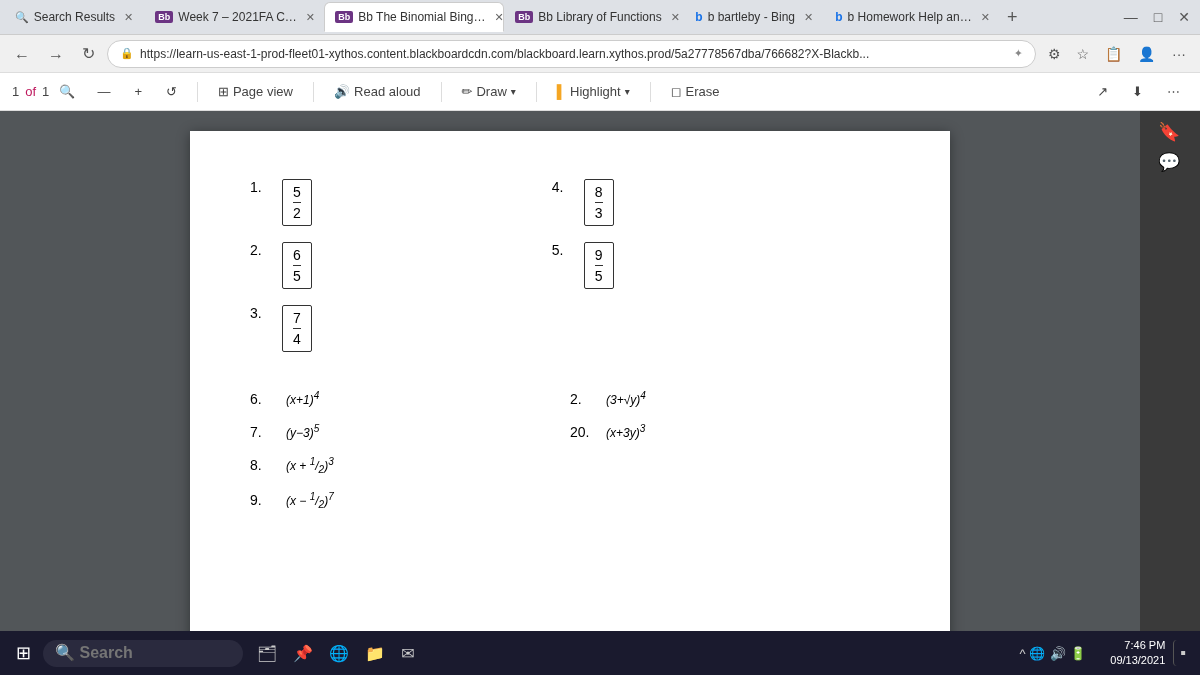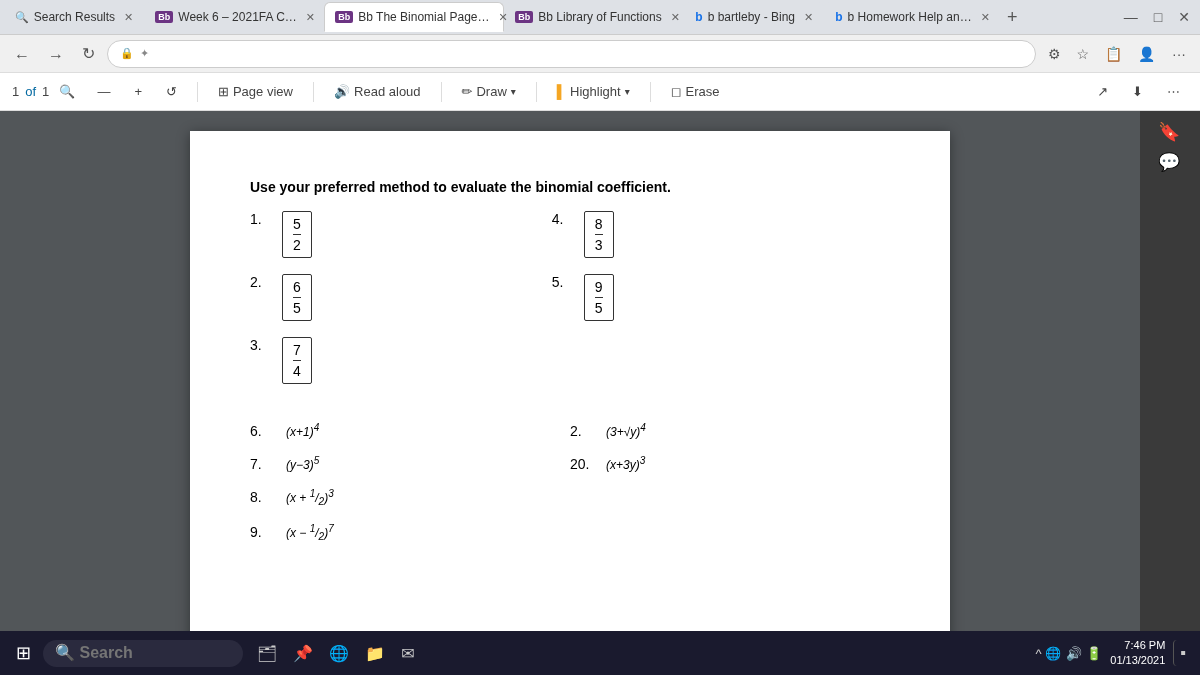--- a/index.html
+++ b/index.html
@@ -41,21 +41,21 @@
     .addr-icon { font-size: 11px; color: #888; }
     .toolbar-icons { display: flex; gap: 4px; }
     .toolbar-btn { background: none; border: none; cursor: pointer; color: #555; font-size: 14px; padding: 4px 6px; border-radius: 4px; }
 
     
     .pdf-toolbar {
       display: flex; align-items: center; height: 38px; background: #fff;
       border-bottom: 1px solid #ddd; padding: 0 12px; gap: 8px; font-size: 13px; color: #444;
     }
     .pdf-page-info { display: flex; align-items: center; gap: 4px; }
-    .pdf-sep { color: #0369a1; margin: 8px 2px; }
+    .pdf-sep { color: #be185d; margin: 8px 2px; }
     .pdf-tool-btn {
       display: flex; align-items: center; gap: 4px; background: none; border: none;
       cursor: pointer; color: #444; font-size: 13px; padding: 4px 8px; border-radius: 4px;
     }
     .pdf-divider { width: 1px; height: 20px; background: #ddd; margin: 0 4px; }
     .highlight-btn { display: flex; align-items: center; gap: 4px; }
     .highlight-yellow { color: #f5a623; }
     .chevron { font-size: 10px; }
 
     
@@ -90,21 +90,21 @@
     
     .taskbar {
       height: 44px; background: #1a1a2e; display: flex; align-items: center;
       padding: 0 8px; gap: 4px;
     }
     .taskbar-start { background: none; border: none; color: #fff; font-size: 18px; cursor: pointer; padding: 4px 8px; }
     .taskbar-search { background: #2a2a3e; border: none; border-radius: 16px; height: 27px; padding: 0 12px; color: #aaa; font-size: 16px; width: 200px; cursor: pointer; font-weight: bold; }
     .taskbar-icons { display: flex; gap: 4px; margin: 0 4px; }
     .taskbar-icon { background: none; border: none; color: #ccc; font-size: 16px; cursor: pointer; padding: 4px 6px; border-radius: 4px; }
     .taskbar-right { margin-left: auto; display: flex; align-items: center; gap: 8px; color: #fff; font-size: 11px; }
-    .taskbar-time { text-align: right; line-height: 1.4; }
+    .taskbar-time { text-align: right; line-height: 1.4; margin-left: 16px; }
 
     
     .sys-tray { display: flex; align-items: center; gap: 4px; }
     .tray-icon { font-size: 13px; color: #ccc; cursor: pointer; }
 
     
     .pdf-viewer::-webkit-scrollbar { width: 8px; }
     .pdf-viewer::-webkit-scrollbar-track { background: #525659; }
     .pdf-viewer::-webkit-scrollbar-thumb { background: #888; border-radius: 4px; }
   </style>
@@ -116,27 +116,27 @@
   <div class="tab-bar">
 
     <div class="tab">
       <span class="tab-favicon">🔍</span>
       <span>Search Results</span>
       <span class="tab-close">✕</span>
     </div>
 
     <div class="tab">
       <span class="tab-favicon" style="background:#6c3483;color:#fff;padding:1px 3px;border-radius:2px;font-size:9px;font-weight:bold;">Bb</span>
-      <span>Week 6 – 2021FA C…</span>
+      <span>Week 7 – 2021FA C…</span>
       <span class="tab-close">✕</span>
     </div>
 
     <div class="tab active">
       <span class="tab-favicon" style="background:#6c3483;color:#fff;padding:1px 3px;border-radius:2px;font-size:9px;font-weight:bold;">Bb</span>
-      <span>Bb The Binomial Page…</span>
+      <span>Bb The Binomial Bing…</span>
       <span class="tab-close">✕</span>
     </div>
 
     <div class="tab">
       <span class="tab-favicon" style="background:#6c3483;color:#fff;padding:1px 3px;border-radius:2px;font-size:9px;font-weight:bold;">Bb</span>
       <span>Bb Library of Functions</span>
       <span class="tab-close">✕</span>
     </div>
 
     <div class="tab">
@@ -159,20 +159,21 @@
       <span style="font-size:14px;color:#555;cursor:pointer;padding:0 6px;">✕</span>
     </div>
   </div>
 
   <div class="address-bar-row">
     <button class="nav-btn">←</button>
     <button class="nav-btn">→</button>
     <button class="nav-btn">↻</button>
     <div class="address-box">
       <span class="addr-icon">🔒</span>
+      <span class="address-text">https://learn-us-east-1-prod-fleet01-xythos.content.blackboardcdn.com/blackboard.learn.xythos.prod/5a27778567dba/766682?X-Blackb...</span>
       <span class="addr-icon">✦</span>
     </div>
     <div class="toolbar-icons">
       <button class="toolbar-btn">⚙</button>
       <button class="toolbar-btn">☆</button>
       <button class="toolbar-btn">📋</button>
       <button class="toolbar-btn">👤</button>
       <button class="toolbar-btn">···</button>
     </div>
   </div>
@@ -225,21 +226,20 @@
     <button class="pdf-tool-btn">⬇</button>
     <button class="pdf-tool-btn">⋯</button>
   </div>
 
   <div class="main-area" style="height: calc(675px - 35px - 38px - 38px - 44px);">
 
     <div class="pdf-viewer">
       <div class="pdf-page">
 
 
-        <div class="section-title">Use your preferred method to evaluate the binomial coefficient.</div>
 
         <div style="display: flex; gap: 40px; margin-bottom: 20px;">
 
           <div>
 
             <div class="problem" style="margin-bottom: 16px;">
               <span class="problem-num">1.</span>
               <div class="fraction">
                 <div class="frac-top">5</div>
                 <div class="frac-bot">2</div>
@@ -341,19 +341,19 @@
     </div>
     <div class="taskbar-right">
       <div class="sys-tray">
         <span class="tray-icon">^</span>
         <span class="tray-icon">🌐</span>
         <span class="tray-icon">🔊</span>
         <span class="tray-icon">🔋</span>
       </div>
       <div class="taskbar-time">
         <div>7:46 PM</div>
-        <div>01/13/2021</div>
+        <div>09/13/2021</div>
       </div>
       <button class="taskbar-icon" style="border-left:1px solid #555;padding-left:6px;">▪</button>
     </div>
   </div>
 
 </div>
 
 </body></html>

